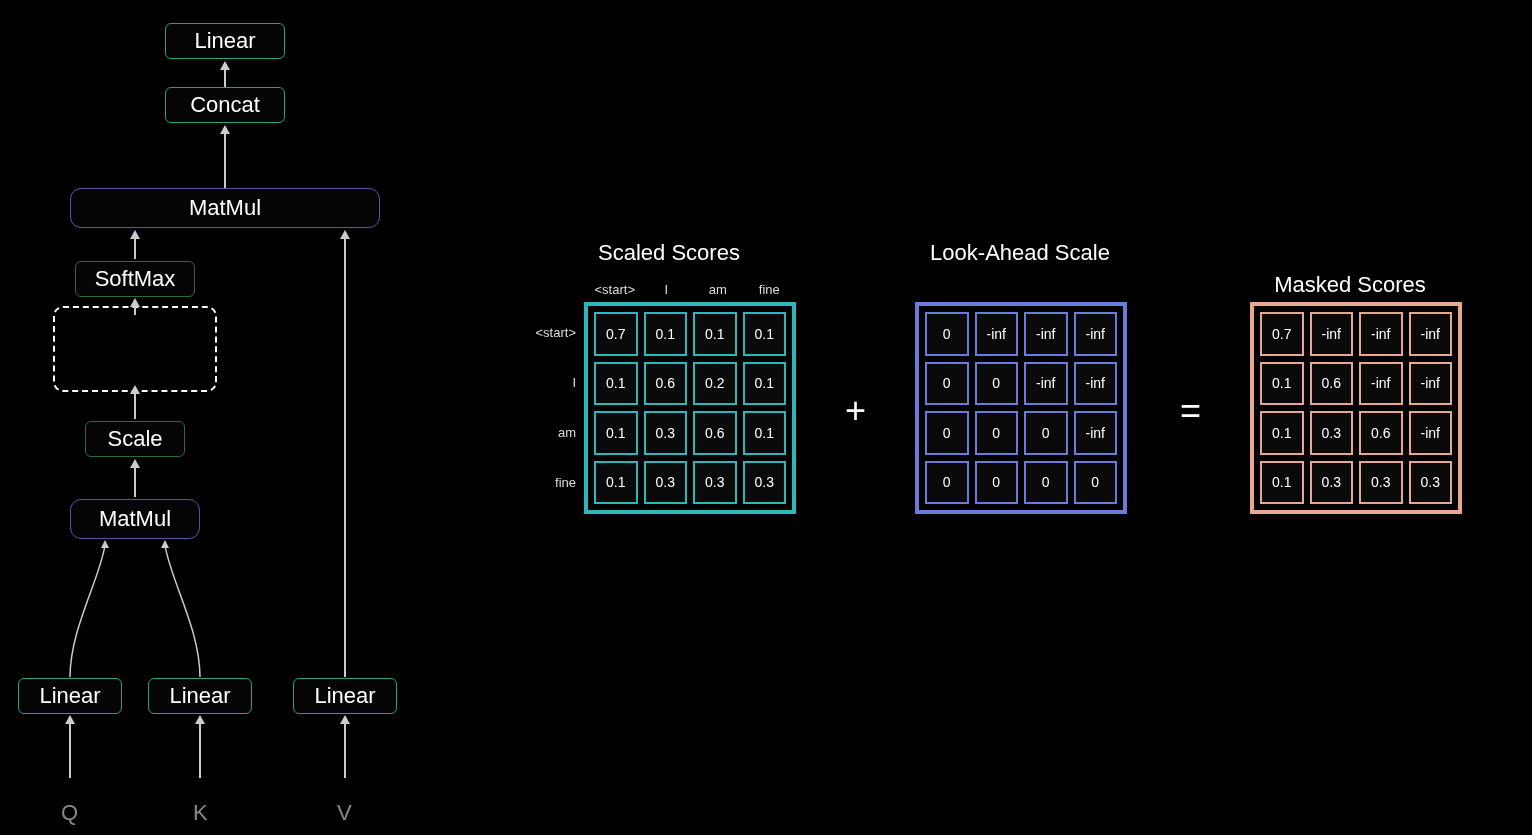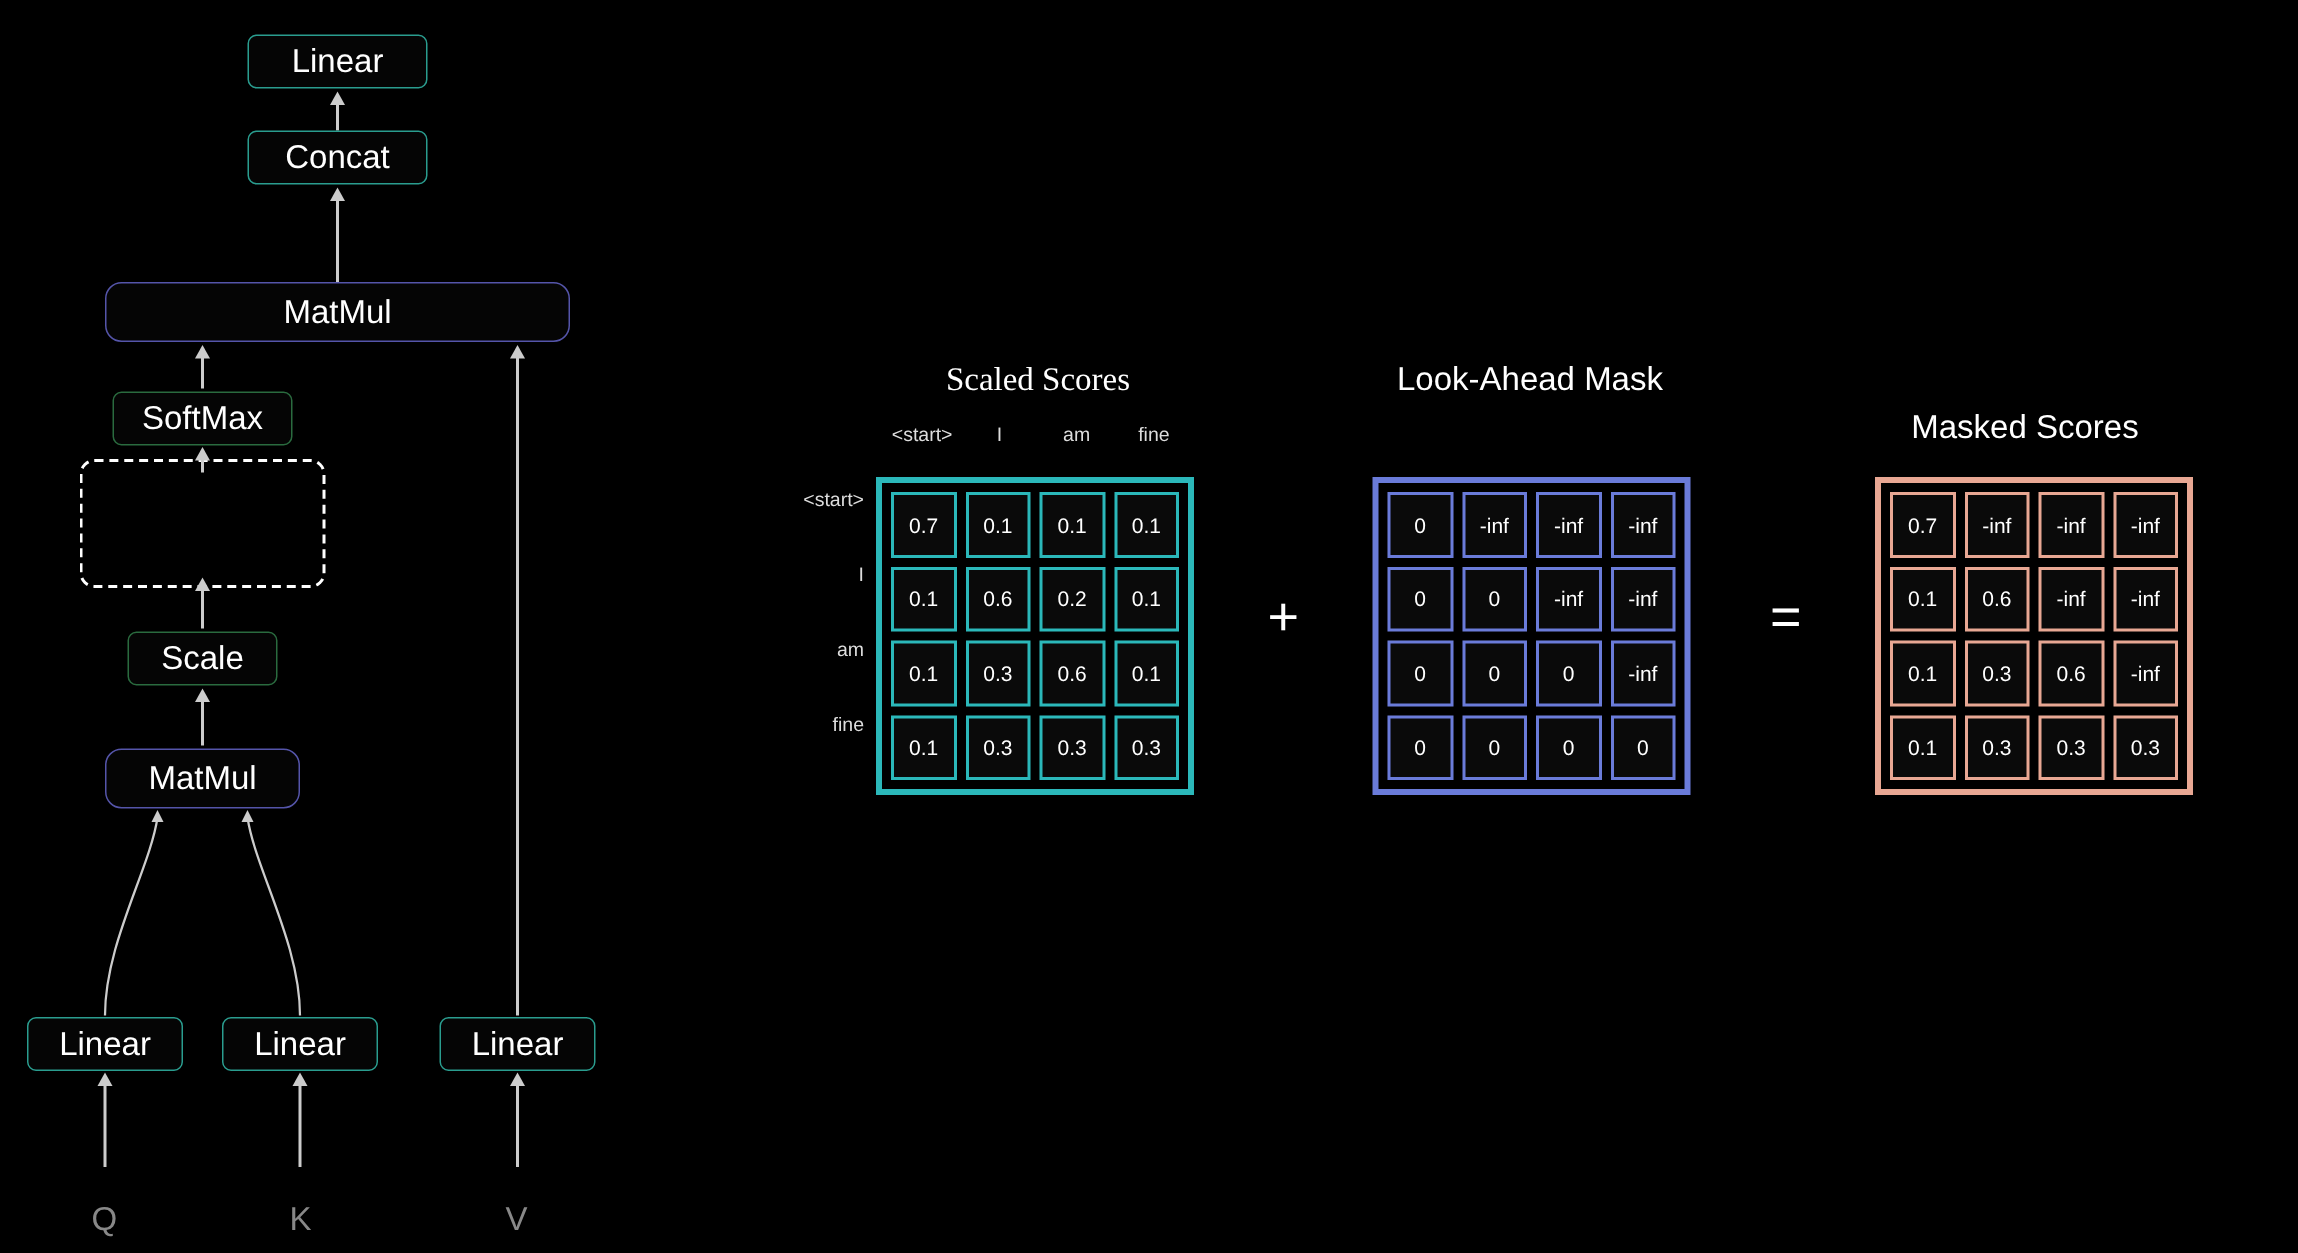--- a/index.html
+++ b/index.html
@@ -71,21 +71,20 @@
     font-size: 22px;
     text-align: center;
   }
   .matrix {
     position: absolute;
     display: grid;
     grid-template-columns: repeat(4, 1fr);
     grid-template-rows: repeat(4, 1fr);
     gap: 6px;
     padding: 6px;
-    margin-top: 16px;
   }
   .matrix.cyan { border: 4px solid #2bb8ba; }
   .matrix.cyan .cell { border: 2.5px solid #2bb8ba; }
   .matrix.blue { border: 4px solid #6a7bd9; }
   .matrix.blue .cell { border: 2.5px solid #6a7bd9; }
   .matrix.salmon { border: 4px solid #e8a793; }
   .matrix.salmon .cell { border: 2.5px solid #e8a793; }
   .cell {
     background: #0a0a0a;
     display: flex;
@@ -199,22 +198,22 @@
   <div class="arrow-line" style="left:329px; top:708px; width:2px; height:55px;"></div>
   <div class="arrow-head" style="left:325px; top:700px;"></div>
 
   <div class="input-label" style="left:46px; top:785px;">Q</div>
   <div class="input-label" style="left:178px; top:785px;">K</div>
   <div class="input-label" style="left:322px; top:785px;">V</div>
 </div>
 
 <div class="diagram-right">
 
-  <div class="matrix-title" style="left:107px; top:0; width:170px;font-family:Liberation Serif, serif;">Scaled Scores</div>
-  <div class="matrix-title" style="left:420px; top:0; width:200px;">Look-Ahead Mask</div>
+  <div class="matrix-title" style="left:84px; top:0; width:170px;">Scaled Scores</div>
+  <div class="matrix-title" style="left:420px; top:0; width:200px;">Look-Ahead Scale</div>
   <div class="matrix-title" style="left:760px; top:0; width:180px;margin-top:32px;">Masked Scores</div>
 
   <div class="col-labels" style="left:92px; top:42px; width:200px;">
     <span>&lt;start&gt;</span>
     <span>I</span>
     <span>am</span>
     <span>fine</span>
   </div>
 
   <div class="row-labels" style="left:18px; top:70px; height:195px; width:58px;">

